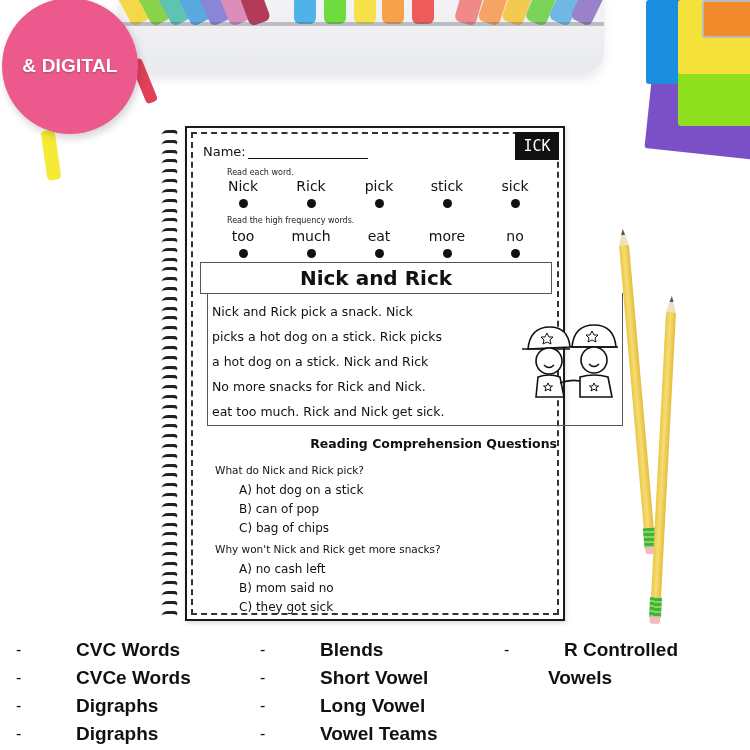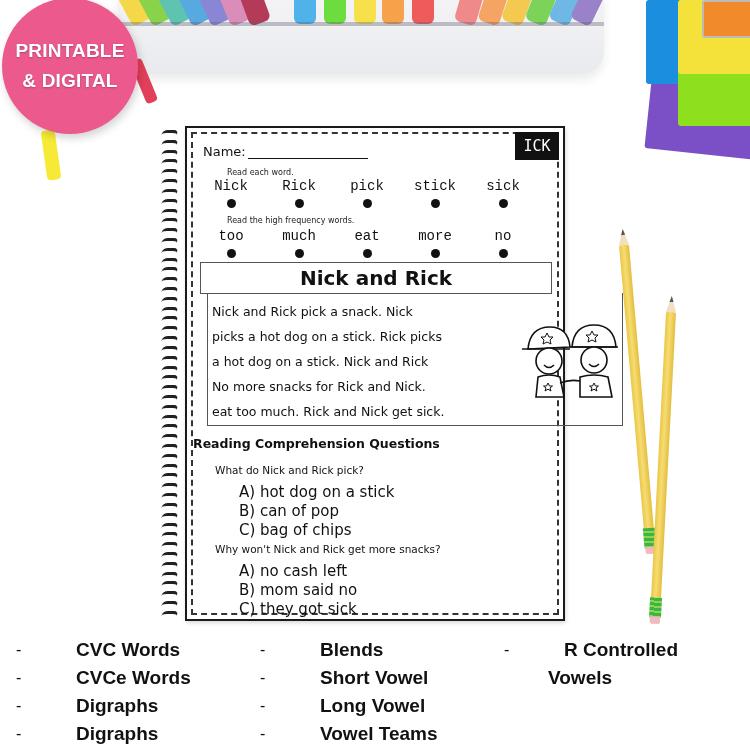--- a/index.html
+++ b/index.html
@@ -85,46 +85,46 @@
     font-family: "DejaVu Sans Mono", monospace; font-size: 15px;
     display: flex; align-items: center; justify-content: center;
   }
   .name-row {
     position: absolute; left: 10px; top: 10px; font-size: 13px; display: flex; align-items: flex-end;
   }
   .name-row .line { display: inline-block; width: 120px; border-bottom: 1.5px solid #111; margin-left: 2px; height: 12px; }
 
   .instr { position: absolute; left: 14px; font-size: 8px; color: #222; padding-left: 20px; }
   .word-row {
-    position: absolute; left: 4px; width: 340px; display: flex; justify-content: center; font-family: Liberation Mono, monospace;
+    position: absolute; left: 16px; width: 340px; display: flex; justify-content: center;
   }
   .word-cell { width: 68px; display: flex; flex-direction: column; align-items: center; }
   .word-cell .w { font-size: 14px; line-height: 16px; color: #111; }
   .word-cell .dot { width: 9px; height: 9px; border-radius: 50%; background: #111; margin-top: 5px; }
 
   .story-title-box {
     position: absolute; left: 7px; top: 128px; width: 352px; height: 32px;
     border: 1.5px solid #555;
     display: flex; align-items: center; justify-content: center;
     font-size: 20px; font-weight: 700; color: #111;
   }
   .story-box {
     position: absolute; left: 6px; top: 159px; width: 416px; height: 133px;
     border: 1.5px solid #555; border-top: none; margin-left: 8px;
   }
   .story-text { position: absolute; left: 4px; top: 6px; width: 255px; }
   .story-text div { font-size: 12.5px; line-height: 25px; white-space: nowrap; color: #111; }
   .kids { position: absolute; right: 2px; top: 26px; width: 100px; height: 80px; }
 
   .rc-title {
-    position: absolute; left: 0; right: 0; top: 302px; text-align: left;
+    position: absolute; left: 0; right: 0; top: 302px; text-align: right;
     font-size: 12.5px; font-weight: 700; color: #111;
   }
   .q { position: absolute; left: 22px; font-size: 10.5px; color: #111; }
-  .opt { position: absolute; left: 46px; font-size: 15px; color: #111; }
+  .opt { position: absolute; left: 46px; font-size: 12px; color: #111; }
 
   
   .skills { position: absolute; left: 0; top: 636px; width: 750px; height: 114px;
     font-family: "Liberation Sans", sans-serif; font-weight: 700; font-size: 19px; color: #111; }
   .skill-item { position: absolute; display: flex; align-items: center; height: 28px; }
   .skill-item .dash { position: absolute; left: 0; font-weight: 400; font-size: 16px; }
   .skill-item .lbl { position: absolute; white-space: nowrap; }
 </style>
 </head>
 <body>
@@ -169,21 +169,20 @@
     <div class="eraser"></div>
 </div>
 <div class="pencil" style="left:666px;top:312px;height:312px;transform:rotate(3deg)">
   <div class="tip"></div>
     <div class="lead"></div>
   <div class="ferrule"></div>
     <div class="eraser"></div>
 </div>
 
 <div class="badge">
-  <span>PRINTABLE</span>
   <span>&amp; DIGITAL</span>
 </div>
 
 <div class="spiral">
   <span></span>
     <span></span>
     <span></span>
     <span></span>
     <span></span>
     <span></span>

